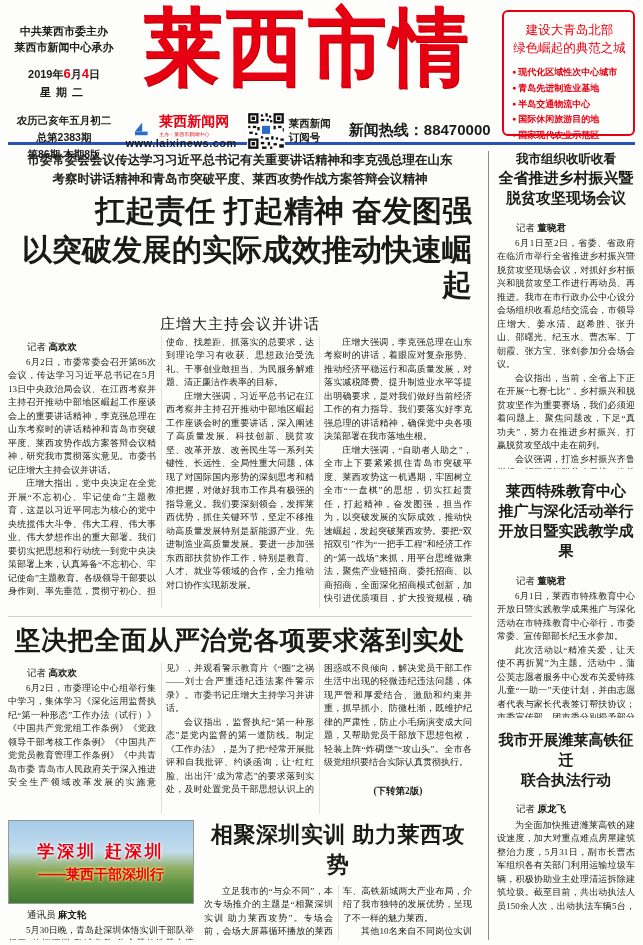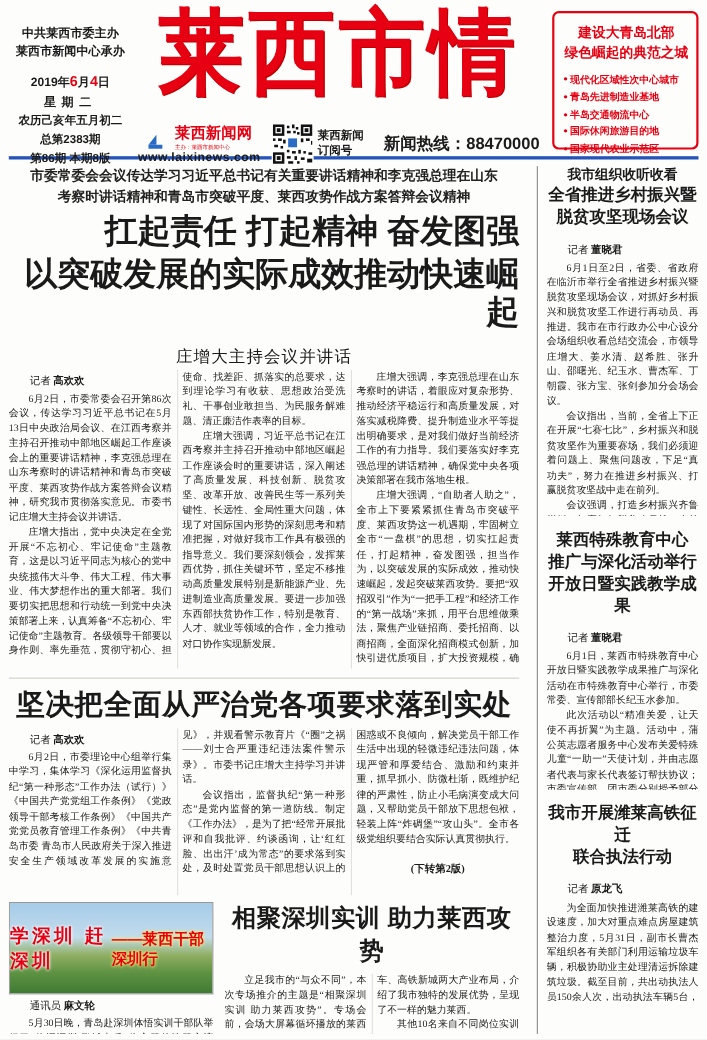--- a/index.html
+++ b/index.html
@@ -13,21 +13,21 @@
   
   .masthead { display:flex; align-items:stretch; height:132px; }
   .mast-left {
     width:112px; flex:0 0 112px; text-align:center;
     font-family:"Liberation Sans", sans-serif; padding-top:18px;
   }
   .mast-left .org { font-size:11px; font-weight:bold; line-height:1.45; }
   .mast-left .date-row { margin-top:10px; font-size:11px; font-weight:bold; }
   .mast-left .date-row .num { color:#e60012; font-size:13px; }
   .mast-left .weekday { font-size:11px; font-weight:bold; letter-spacing:5px; margin-top:3px; }
-  .mast-left .lunar { font-size:10.5px; font-weight:bold; margin-top:3px; }
+  .mast-left .lunar { font-size:10.5px; font-weight:bold; margin-top:14px; }
   .mast-left .issue { font-size:10.5px; font-weight:bold; margin-top:3px; }
   .mast-center { flex:1 1 auto; display:flex; flex-direction:column; align-items:center;gap:20px; }
   .paper-title {
     color:#e60012; font-size:78px; font-weight:bold; line-height:1.02;
     font-family:"Liberation Serif", serif; letter-spacing:4px; margin-top:2px;
     text-shadow:1px 1px 0 #b00;
     transform:scaleY(1.08);
   }
   .mast-bottom { display:flex; align-items:center; gap:10px; margin-top:4px; }
   .site-block { display:flex; flex-direction:column; align-items:center; }
@@ -37,21 +37,21 @@
   .site-sub { color:#e60012; font-size:5px; font-family:"Liberation Sans", sans-serif; }
   .site-url { font-size:11px; font-weight:bold; font-family:"Liberation Sans", sans-serif; letter-spacing:0.5px; }
   .qr-block { display:flex; align-items:center; gap:4px; }
   .qr-code { width:38px; height:38px; background:#fff; }
   .qr-label { font-size:10.5px; font-weight:bold; font-family:"Liberation Sans", sans-serif; line-height:1.3; }
   .hotline { font-size:15px; font-weight:bold; font-family:"Liberation Sans", sans-serif; margin-left:8px; }
   .mast-right {
     flex:0 0 133px; width:133px; border:2px solid #e60012; border-radius:6px;
     margin:4px 0 2px 6px; padding:10px 6px 6px 8px; text-align:center;
   }
-  .slogan-title { color:#e60012; font-size:12.5px; font-weight:bold; line-height:1.4; font-family:"Liberation Sans", sans-serif; }
+  .slogan-title { color:#e60012; font-size:12.5px; font-weight:normal; line-height:1.4; font-family:"Liberation Sans", sans-serif; }
   .slogan-list { margin-top:8px; text-align:left; }
   .slogan-item { color:#e60012; font-size:9px; font-weight:bold; line-height:1.75; font-family:"Liberation Sans", sans-serif; white-space:nowrap; }
   .slogan-item::before { content:"●"; font-size:7px; margin-right:2px; vertical-align:1px; }
   .blue-rule { height:3px; background:#2553b8; margin-top:4px; }
   
   .content { display:flex; margin-top:6px; height:789px; }
   .main-col { flex:1 1 auto; padding-right:16px; border-right:1px solid #8a8a8a; overflow:hidden; }
   .side-col { flex:0 0 146px; width:146px; padding-left:8px; overflow:hidden; }
   
   .kicker { text-align:center; font-size:12.5px; line-height:1.5; font-weight:bold; color:#222; }
@@ -69,21 +69,21 @@
   .headline2 { text-align:center; font-family:"Liberation Sans", sans-serif; font-weight:bold; font-size:26px; letter-spacing:0.5px; }
   .subhead2 { text-align:center; font-size:14px; margin-top:3px; letter-spacing:1px; }
   .second-body { height:152px; overflow:hidden; margin-top:4px; }
   .jump-note { text-align:center; font-weight:bold; font-size:9.5px; margin-top:14px; text-indent:0 !important; }
   
   .bottom-band { display:flex; margin-top:6px; gap:10px; height:158px; overflow:hidden; }
   .photo-feature { flex:0 0 186px; width:186px; }
   .photo {
     position:relative; height:84px; border:1px solid #999;
     background:linear-gradient(180deg,#a6cce9 0%,#c2dcec 38%,#8fae62 58%,#5d9142 78%,#3f7a33 100%);
-    display:flex; flex-direction:row; align-items:center; justify-content:center;
+    display:flex; flex-direction:column; align-items:center; justify-content:center;
   }
   .photo-line1 { color:#e60012; font-weight:bold; font-size:17px; letter-spacing:3px; font-family:"Liberation Sans", sans-serif; text-shadow:0 0 3px #fff,0 0 3px #fff; }
   .photo-line2 { color:#e60012; font-weight:bold; font-size:14px; margin-top:3px; font-family:"Liberation Sans", sans-serif; text-shadow:0 0 3px #ffe96b,0 0 3px #ffe96b; }
   .photo-feature .bodytext { margin-top:4px; }
   .shenzhen { flex:1 1 auto; overflow:hidden; }
   .headline3 { text-align:center; font-family:"Liberation Sans", sans-serif; font-weight:bold; font-size:22px; letter-spacing:0.5px; }
   .shenzhen-body { margin-top:5px; height:122px; overflow:hidden; }
   
   .side-article { margin-bottom:12px; }
   .side-kicker { text-align:center; font-size:12.5px; font-weight:bold; }

